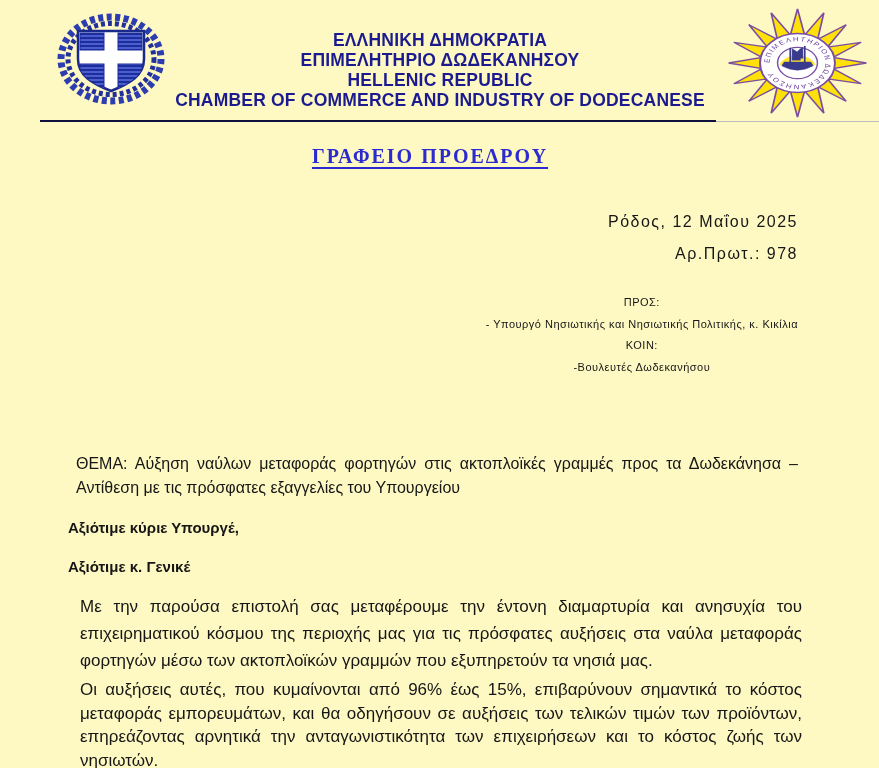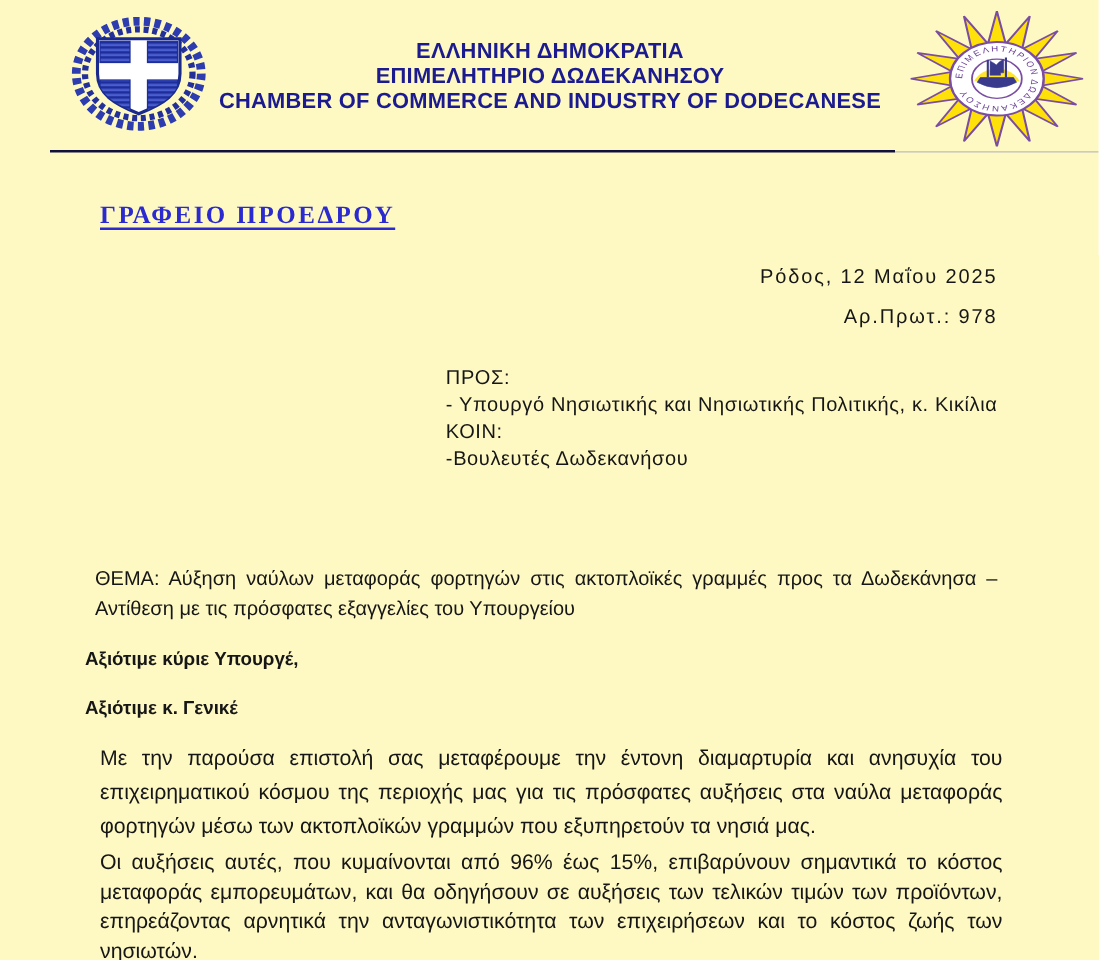--- a/index.html
+++ b/index.html
@@ -13,34 +13,34 @@
   .header-text{
     position:absolute;left:80px;top:30px;width:720px;
     text-align:center;font-weight:bold;font-size:17.5px;line-height:20px;
     color:#1b1b8f;letter-spacing:.2px;
   }
   
   .rule-dark{position:absolute;left:40px;top:120px;width:676px;height:2px;background:#10103f;}
   .rule-light{position:absolute;left:716px;top:121px;width:163px;height:1px;background:#bcbcbc;}
   
   .office-title{
-    position:absolute;left:80px;top:145px;width:700px;
+    position:absolute;left:80px;top:145px;width:700px;text-align:center;
     font-family:"Liberation Serif",serif;font-weight:bold;font-size:20px;
-    color:#2a2ad0;letter-spacing:2px;margin-top:16px;
+    color:#2a2ad0;letter-spacing:2px;
   }
   .office-title span{text-decoration:underline;text-underline-offset:4px;}
   
   .date-block{
     position:absolute;right:81px;top:206px;text-align:right;
     font-size:16px;line-height:32px;letter-spacing:1.5px;color:#161616;margin-left:32px;
   }
   
   .recipients{
-    position:absolute;right:81px;top:292px;text-align:left;
-    font-size:16px;line-height:21.5px;letter-spacing:.5px;color:#161616;margin-left:19px;
+    position:absolute;right:81px;top:292px;text-align:center;
+    font-size:11px;line-height:21.5px;letter-spacing:.5px;color:#161616;margin-left:19px;
   }
   
   .subject{
     position:absolute;left:76px;top:452px;width:722px;
     font-size:16px;line-height:24px;text-align:justify;color:#161616;
   }
   .sal{position:absolute;left:68px;font-size:15px;font-weight:bold;color:#161616;}
   .sal1{top:519px;} .sal2{top:558px;}
   .para{
     position:absolute;left:80px;width:722px;
@@ -73,20 +73,21 @@
         <rect x="63" y="20" width="24" height="17" fill="url(#stripes)" stroke="#1d2d9a" stroke-width="1"></rect>
         <rect x="25" y="51" width="24" height="26" fill="url(#stripes)" stroke="#1d2d9a" stroke-width="1"></rect>
         <rect x="63" y="51" width="24" height="26" fill="url(#stripes)" stroke="#1d2d9a" stroke-width="1"></rect>
       </g>
     </svg>
   </div>
 
   <div class="header-text">
     <div>ΕΛΛΗΝΙΚΗ ΔΗΜΟΚΡΑΤΙΑ</div>
     <div>ΕΠΙΜΕΛΗΤΗΡΙΟ ΔΩΔΕΚΑΝΗΣΟΥ</div>
+    <div>HELLENIC REPUBLIC</div>
     <div>CHAMBER OF COMMERCE AND INDUSTRY OF DODECANESE</div>
   </div>
 
   <div class="emblem-right">
     <svg width="145" height="114" viewBox="0 0 120 120" preserveAspectRatio="none" xmlns="http://www.w3.org/2000/svg">
       <polygon points="117,60 89.4,65.9 112.7,81.8 84.9,76.7 100.3,100.3 76.7,84.9 81.8,112.7 65.9,89.4 60,117 54.1,89.4 38.2,112.7 43.3,84.9 19.7,100.3 35.1,76.7 7.3,81.8 30.6,65.9 3,60 30.6,54.1 7.3,38.2 35.1,43.3 19.7,19.7 43.3,35.1 38.2,7.3 54.1,30.6 60,3 65.9,30.6 81.8,7.3 76.7,35.1 100.3,19.7 84.9,43.3 112.7,38.2 89.4,54.1" fill="#ffe10a" stroke="#7a4da3" stroke-width="1.4"></polygon>
       <circle cx="60" cy="60" r="31" fill="#ffffff" stroke="#7a4da3" stroke-width="1.6"></circle>
       <path id="ringPath" d="M60,60 m-23,0 a23,23 0 1,1 46,0 a23,23 0 1,1 -46,0" fill="none"></path>
       <text font-size="6.5" fill="#6a3f98" letter-spacing="1.2" font-family="Liberation Sans, sans-serif">
         <textPath href="#ringPath">ΕΠΙΜΕΛΗΤΗΡΙΟΝ ΔΩΔΕΚΑΝΗΣΟΥ</textPath>

